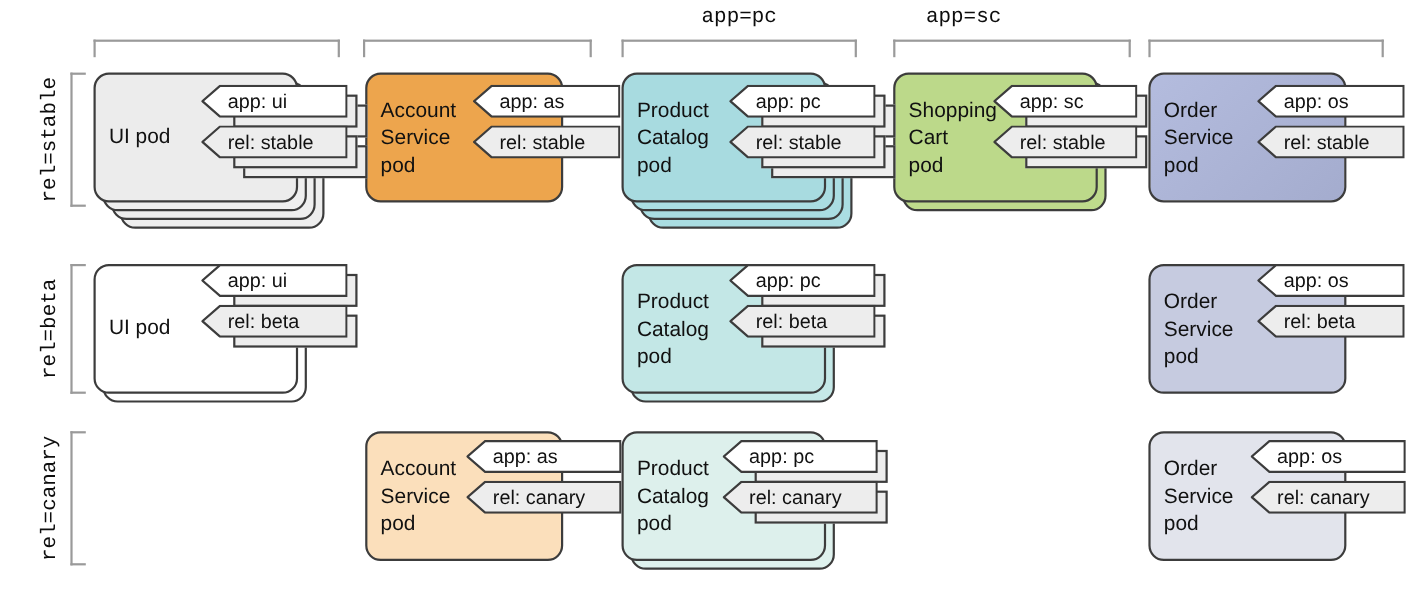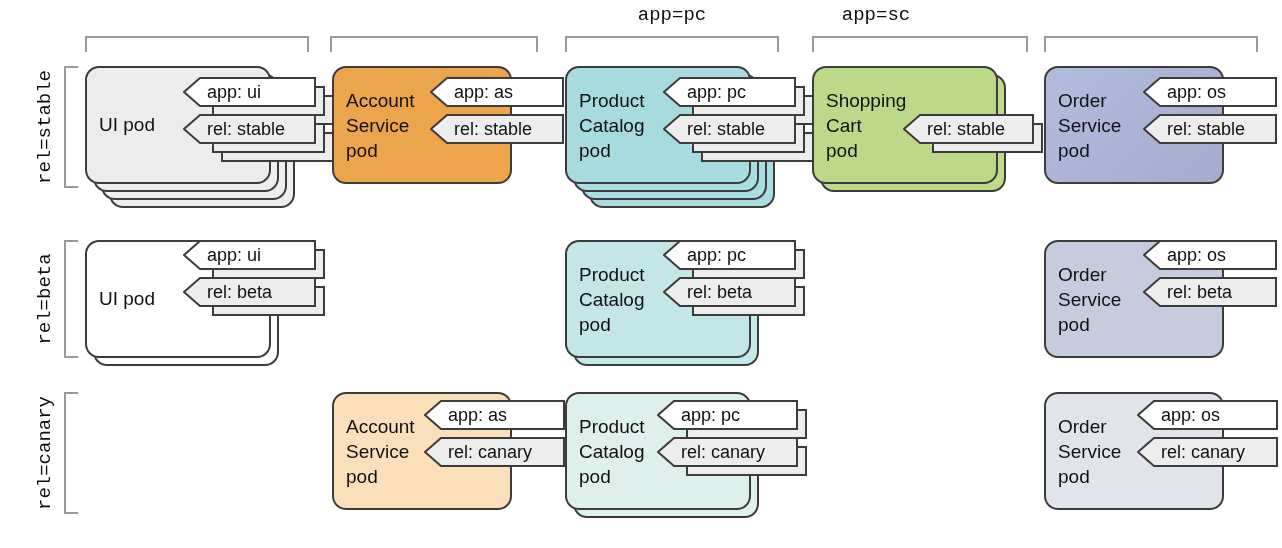--- a/index.html
+++ b/index.html
@@ -262,20 +262,29 @@
     <div class="tag-stack" style="left: 663px; top: 114px; width: 151px; height: 48px; z-index: 25;">
       <div class="tag-shadow" style="left: 38px; top: 18px; width: 113px; height: 30px; background: rgb(237, 237, 237);"></div>
       <div class="tag-shadow" style="left: 29px; top: 9px; width: 113px; height: 30px; background: rgb(237, 237, 237);"></div>
       <div class="tag" style="width: 133px;">
         <svg class="tag-svg" width="133" height="30" viewBox="0 0 133 30">
           <path d="M 17 1 L 132 1 L 132 29 L 17 29 L 1 15 Z" fill="#ededed" stroke="#3c3c3c" stroke-width="2" stroke-linejoin="miter"></path>
         </svg>
         <span class="tag-text">rel: stable</span>
       </div>
     </div>
+    <div class="tag-stack" style="left: 903px; top: 77px; width: 140px; height: 39px; z-index: 26;">
+      <div class="tag-shadow" style="left: 29px; top: 9px; width: 111px; height: 30px; background: rgb(237, 237, 237);"></div>
+      <div class="tag" style="width: 131px;">
+        <svg class="tag-svg" width="131" height="30" viewBox="0 0 131 30">
+          <path d="M 17 1 L 130 1 L 130 29 L 17 29 L 1 15 Z" fill="#ffffff" stroke="#3c3c3c" stroke-width="2" stroke-linejoin="miter"></path>
+        </svg>
+        <span class="tag-text">app: sc</span>
+      </div>
+    </div>
     <div class="tag-stack" style="left: 903px; top: 114px; width: 140px; height: 39px; z-index: 27;">
       <div class="tag-shadow" style="left: 29px; top: 9px; width: 111px; height: 30px; background: rgb(237, 237, 237);"></div>
       <div class="tag" style="width: 131px;">
         <svg class="tag-svg" width="131" height="30" viewBox="0 0 131 30">
           <path d="M 17 1 L 130 1 L 130 29 L 17 29 L 1 15 Z" fill="#ededed" stroke="#3c3c3c" stroke-width="2" stroke-linejoin="miter"></path>
         </svg>
         <span class="tag-text">rel: stable</span>
       </div>
     </div>
     <div class="tag-stack" style="left: 1143px; top: 77px; width: 134px; height: 30px; z-index: 28;">

